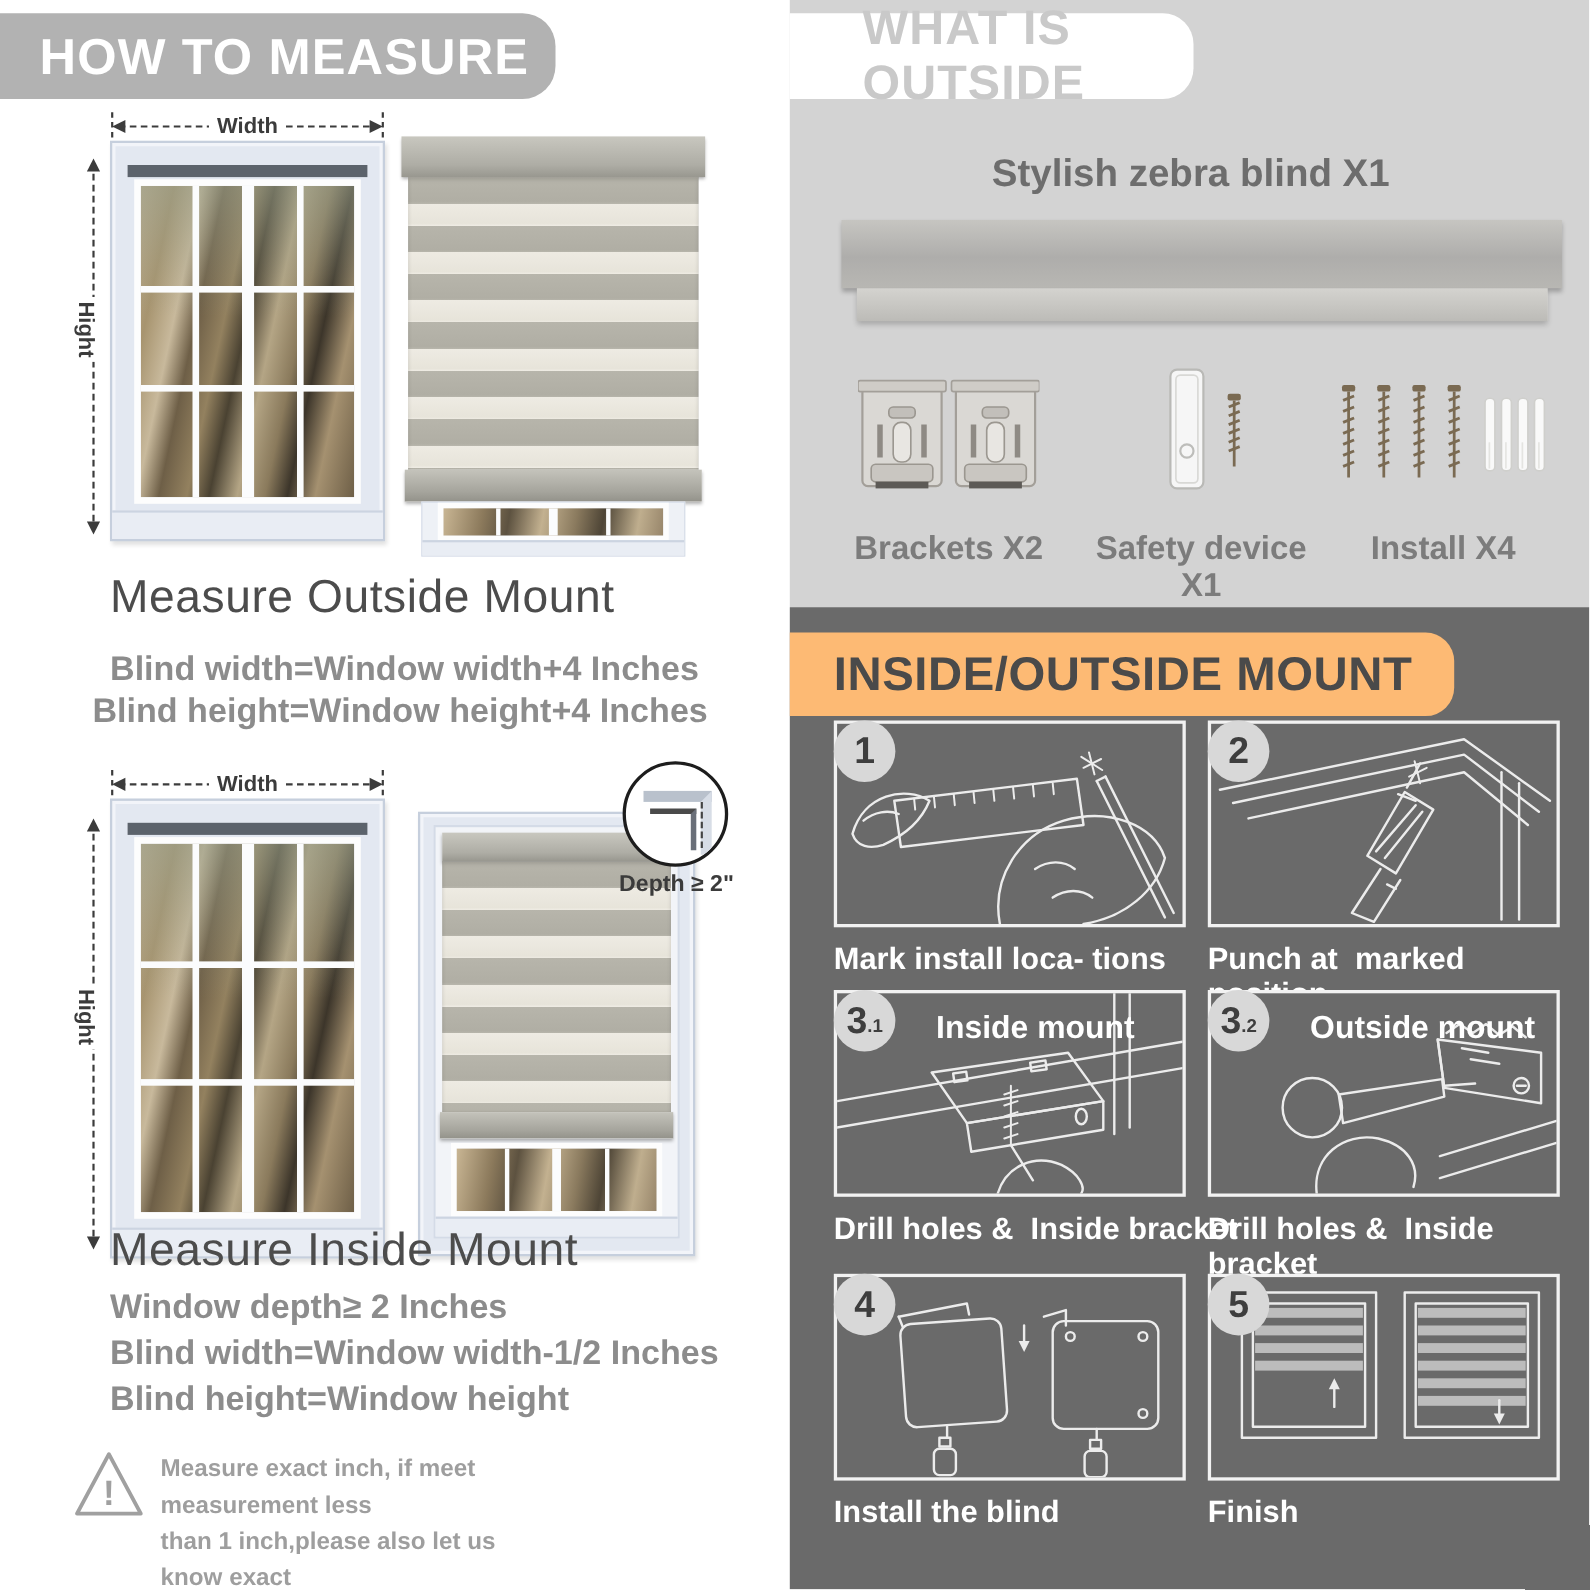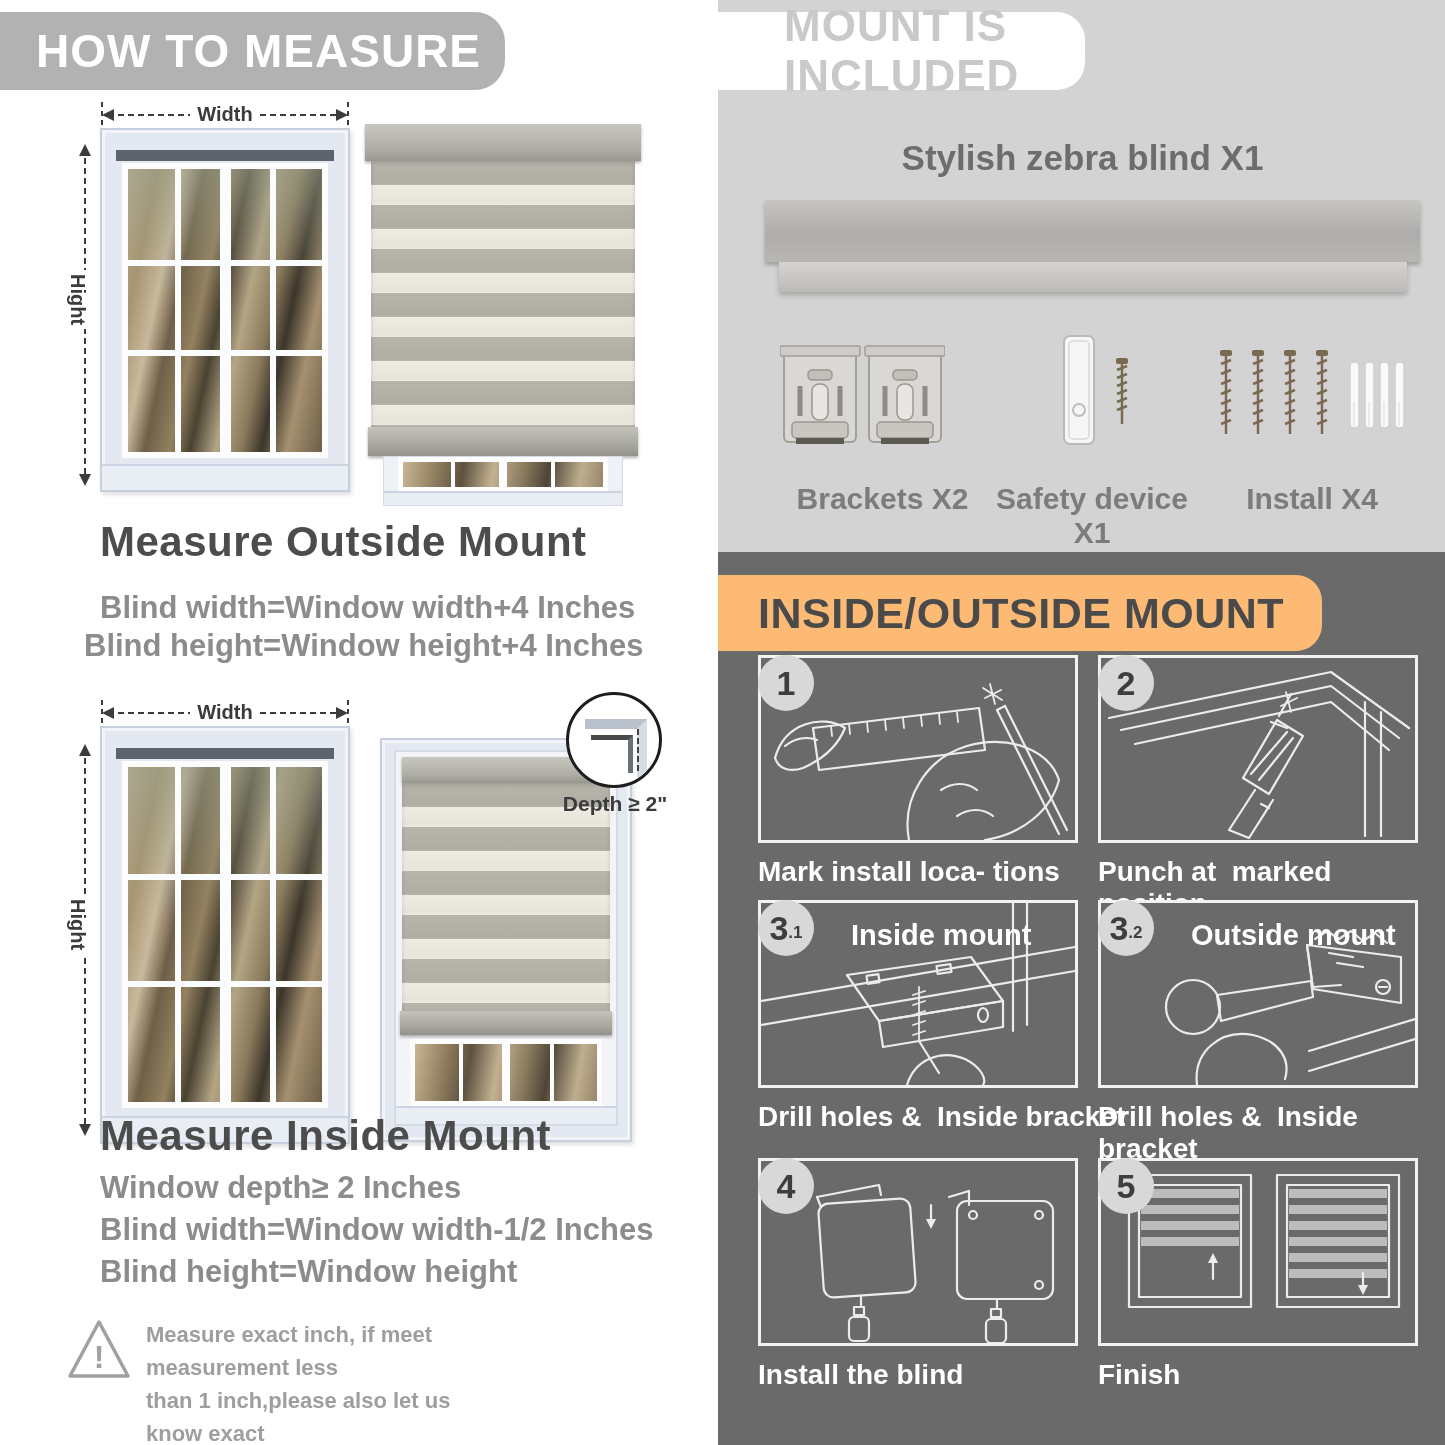--- a/index.html
+++ b/index.html
@@ -17,21 +17,21 @@
             border-radius:0 28px 28px 0;display:flex;align-items:center;
             padding-left:66px;box-sizing:border-box;color:#c9c9c9;
             font-size:44px;font-weight:bold;letter-spacing:1px;}
   .panel-dark{left:718px;top:552px;width:727px;height:893px;background:#6a6a6a;}
   .hdr-mount{left:718px;top:575px;width:604px;height:76px;background:#fdba74;
             border-radius:0 26px 26px 0;display:flex;align-items:center;
             padding-left:40px;box-sizing:border-box;color:#4a4a4a;
             font-size:43px;font-weight:bold;letter-spacing:0.5px;}
 
   
-  .h-measure{color:#4c4c4c;font-size:42px;font-weight:bold;letter-spacing:0.5px;}
+  .h-measure{color:#4c4c4c;font-size:42px;font-weight:normal;letter-spacing:0.5px;}
   .sub-line{color:#8c8c8c;font-size:31px;font-weight:bold;}
   .warn-text{color:#9e9e9e;font-size:22px;font-weight:bold;line-height:1.5;}
   .diag-label{color:#3b3b3b;font-size:20px;font-weight:bold;}
 
   
   .wframe{background:#e3e8f1;border:2px solid #c6cfdd;box-sizing:border-box;
           box-shadow:inset 0 0 0 3px #f2f4f9, 2px 3px 4px rgba(0,0,0,0.12);}
   .win-top-strip{position:absolute;left:14px;right:14px;top:20px;height:11px;background:#5c636c;}
   .photo{position:absolute;border:6px solid #fdfdfd;box-sizing:border-box;overflow:hidden;
      background:
@@ -203,21 +203,21 @@
     <text x="33" y="52" text-anchor="middle" font-size="32" font-weight="bold" fill="#a0a0a0">!</text>
   </svg>
   <div class="abs warn-text" style="left:146px;top:1318px;width:340px;">
     <span style="display:block;">Measure exact inch, if meet measurement less</span>
     <span style="display:block;">than 1 inch,please also let us know exact</span>
 
   </div>
 
   <div class="abs panel-light"></div>
   <div class="abs hdr-included">
-    <span>MOUNT IS INCLUDED</span>
+    <span>WHAT IS OUTSIDE</span>
   </div>
 
   <div class="abs product-label" style="left:720px;top:138px;width:725px;">Stylish zebra blind X1</div>
 
   <div class="abs headrail" style="left:765px;top:200px;width:655px;height:62px;"></div>
   <div class="abs subrail" style="left:779px;top:262px;width:628px;height:30px;"></div>
 
   <svg class="abs" style="left:780px;top:340px;" width="165" height="110">
     <g>
       <rect x="4" y="12" width="72" height="90" rx="5" fill="#dad8d4" stroke="#a39f99" stroke-width="2"></rect>
@@ -313,21 +313,21 @@
         <rect x="183" y="20" width="9" height="66" rx="4"></rect>
     </g>
     <g stroke="#e4e4e1" stroke-width="1.5">
       <line x1="142" y1="60" x2="142" y2="84"></line>
         <line x1="157" y1="60" x2="157" y2="84"></line>
       <line x1="172" y1="60" x2="172" y2="84"></line>
         <line x1="187" y1="60" x2="187" y2="84"></line>
     </g>
   </svg>
 
-  <div class="abs part-label" style="left:780px;top:482px;width:205px;">Brackets X2</div>
+  <div class="abs part-label" style="left:760px;top:482px;width:205px;">Brackets X2</div>
   <div class="abs part-label" style="left:982px;top:482px;width:220px;">Safety device X1</div>
   <div class="abs part-label" style="left:1222px;top:482px;width:180px;">Install X4</div>
 
   <div class="abs panel-dark"></div>
   <div class="abs hdr-mount">
     <span>INSIDE/OUTSIDE MOUNT</span>
   </div>
 
   <div class="abs step-panel" style="left:758px;top:655px;width:320px;height:188px;">
     <div class="badge">

